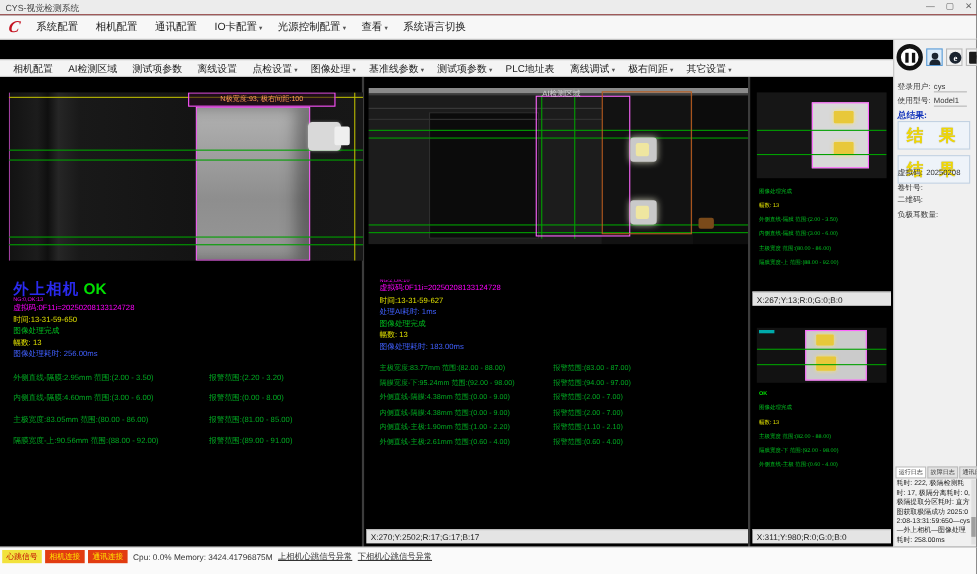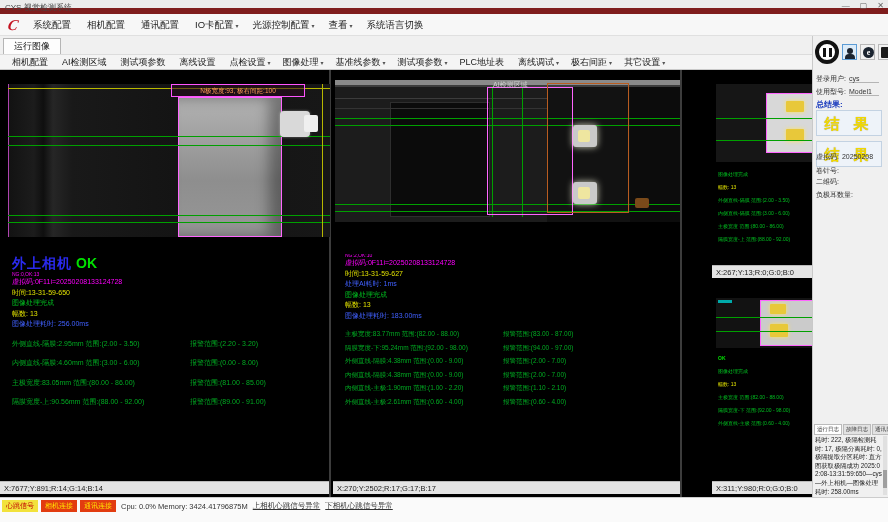--- a/index.html
+++ b/index.html
@@ -1,21 +1,21 @@
 <!DOCTYPE html>
 <html><head>
 <meta charset="utf-8">
 <style>
   * { margin:0; padding:0; box-sizing:border-box; }
   html,body { background:#555; }
   body { font-family:"Liberation Sans","DejaVu Sans",sans-serif; }
   .window { position:relative; width:888px; height:522px; background:#000; overflow:hidden; margin:0 auto; }
 
   
-  .titlebar { position:absolute; left:0; top:0; width:888px; height:14px; background:#ececec; border-bottom:6px solid #7f1d1d; }
+  .titlebar { position:absolute; left:0; top:0; width:888px; height:14px; background:#ececec; border-bottom:1px solid #7f1d1d; }
   .titlebar .title { position:absolute; left:5px; top:2px; font-size:8px; color:#444; }
   .win-controls { position:absolute; right:4px; top:1px; display:flex; gap:10px; }
   .win-controls span { font-size:8px; color:#666; cursor:default; }
 
   
   .menubar { position:absolute; left:0; top:14px; width:888px; height:22px; background:#f7f7f7; border-bottom:1px solid #e0e0e0; display:flex; align-items:center; }
   .logo { width:18px; height:18px; margin:0 4px 0 4px; color:#c41220; font:italic bold 15px "Liberation Serif","DejaVu Serif",serif; text-align:center; line-height:18px; transform:skewX(-12deg); }
   .menu-item { font-size:9.5px; color:#222; padding:0 7px; height:22px; line-height:22px; cursor:default; white-space:nowrap; }
   .arrow { font-size:6px; color:#555; margin-left:2px; }
 
@@ -87,21 +87,21 @@
   .green-big { color:#00e000; font-size:8px; font-weight:bold; }
   .m-rows { margin-top:9px; }
   .m-row { display:flex; white-space:nowrap; }
   .m-label, .m-alarm { font-size:7px; color:#00aa22; }
   .view-left .m-row { margin-bottom:9.5px; }
   .view-left .m-label { width:178px; }
   .view-mid .m-row { margin-bottom:4.6px; }
   .view-mid .m-label { width:158px; font-size:6.5px; }
   .view-mid .m-alarm { font-size:6.5px; }
 
-  .sv { position:absolute; left:0; width:126px;margin-left:28px; }
+  .sv { position:absolute; left:0; width:126px; }
   .sv-text { position:absolute; left:6px; overflow:hidden; }
   .sv-line { font-size:5px; line-height:13px; white-space:nowrap; }
 
   
   .rpanel { position:absolute; left:812px; top:36px; width:76px; height:461px; background:#f0f0f0; border-left:1px solid #c9c9c9; font-size:7px; color:#333; }
   .btn-row { position:absolute; left:2px; top:4px; display:flex; align-items:center; gap:3px; }
   .pause-btn { width:24px; height:24px; border-radius:50%; border:4px solid #121212; background:#fff; position:relative; cursor:pointer; }
   .pause-btn .bar { position:absolute; top:4px; width:3px; height:9px; background:#121212; }
   .pause-btn .b1 { left:4px; } .pause-btn .b2 { left:10px; }
   .sm-btn { width:15px; height:16px; border:1px solid #b9b9b9; background:#f2f2f2; position:relative; cursor:pointer; }
@@ -158,23 +158,20 @@
       <span class="menu-item"><span>IO卡配置</span><span class="arrow">▾</span></span>
 
       <span class="menu-item"><span>光源控制配置</span><span class="arrow">▾</span></span>
 
       <span class="menu-item"><span>查看</span><span class="arrow">▾</span></span>
 
       <span class="menu-item"><span>系统语言切换</span><span class="arrow"></span></span>
 
   </div>
 
-  <div class="tabstrip">
-    <span class="tab">运行图像</span>
-  </div>
 
   <div class="toolbar">
 
       <span class="tool-item"><span>相机配置</span><span class="arrow"></span></span>
 
       <span class="tool-item"><span>AI检测区域</span><span class="arrow"></span></span>
 
       <span class="tool-item"><span>测试项参数</span><span class="arrow"></span></span>
 
       <span class="tool-item"><span>离线设置</span><span class="arrow"></span></span>
@@ -242,21 +239,20 @@
               <span class="m-alarm">报警范围:(81.00 - 85.00)</span>
             </div>
 
             <div class="m-row">
               <span class="m-label">隔膜宽度-上:90.56mm 范围:(88.00 - 92.00)</span>
               <span class="m-alarm">报警范围:(89.00 - 91.00)</span>
             </div>
 
         </div>
       </div>
-      <div class="coord-bar" style="top:411px">X:7677;Y:891;R:14;G:14;B:14</div>
     </div>
 
     <div class="view view-mid">
       <div class="img-abs mi">
         <div class="g mi-topband"></div>
         <div class="g mi-topband2"></div>
         <div class="g mi-mach"></div>
         <div class="g mi-dark"></div>
         <div class="g mi-hline1"></div>
         <div class="g mi-hline2"></div>

